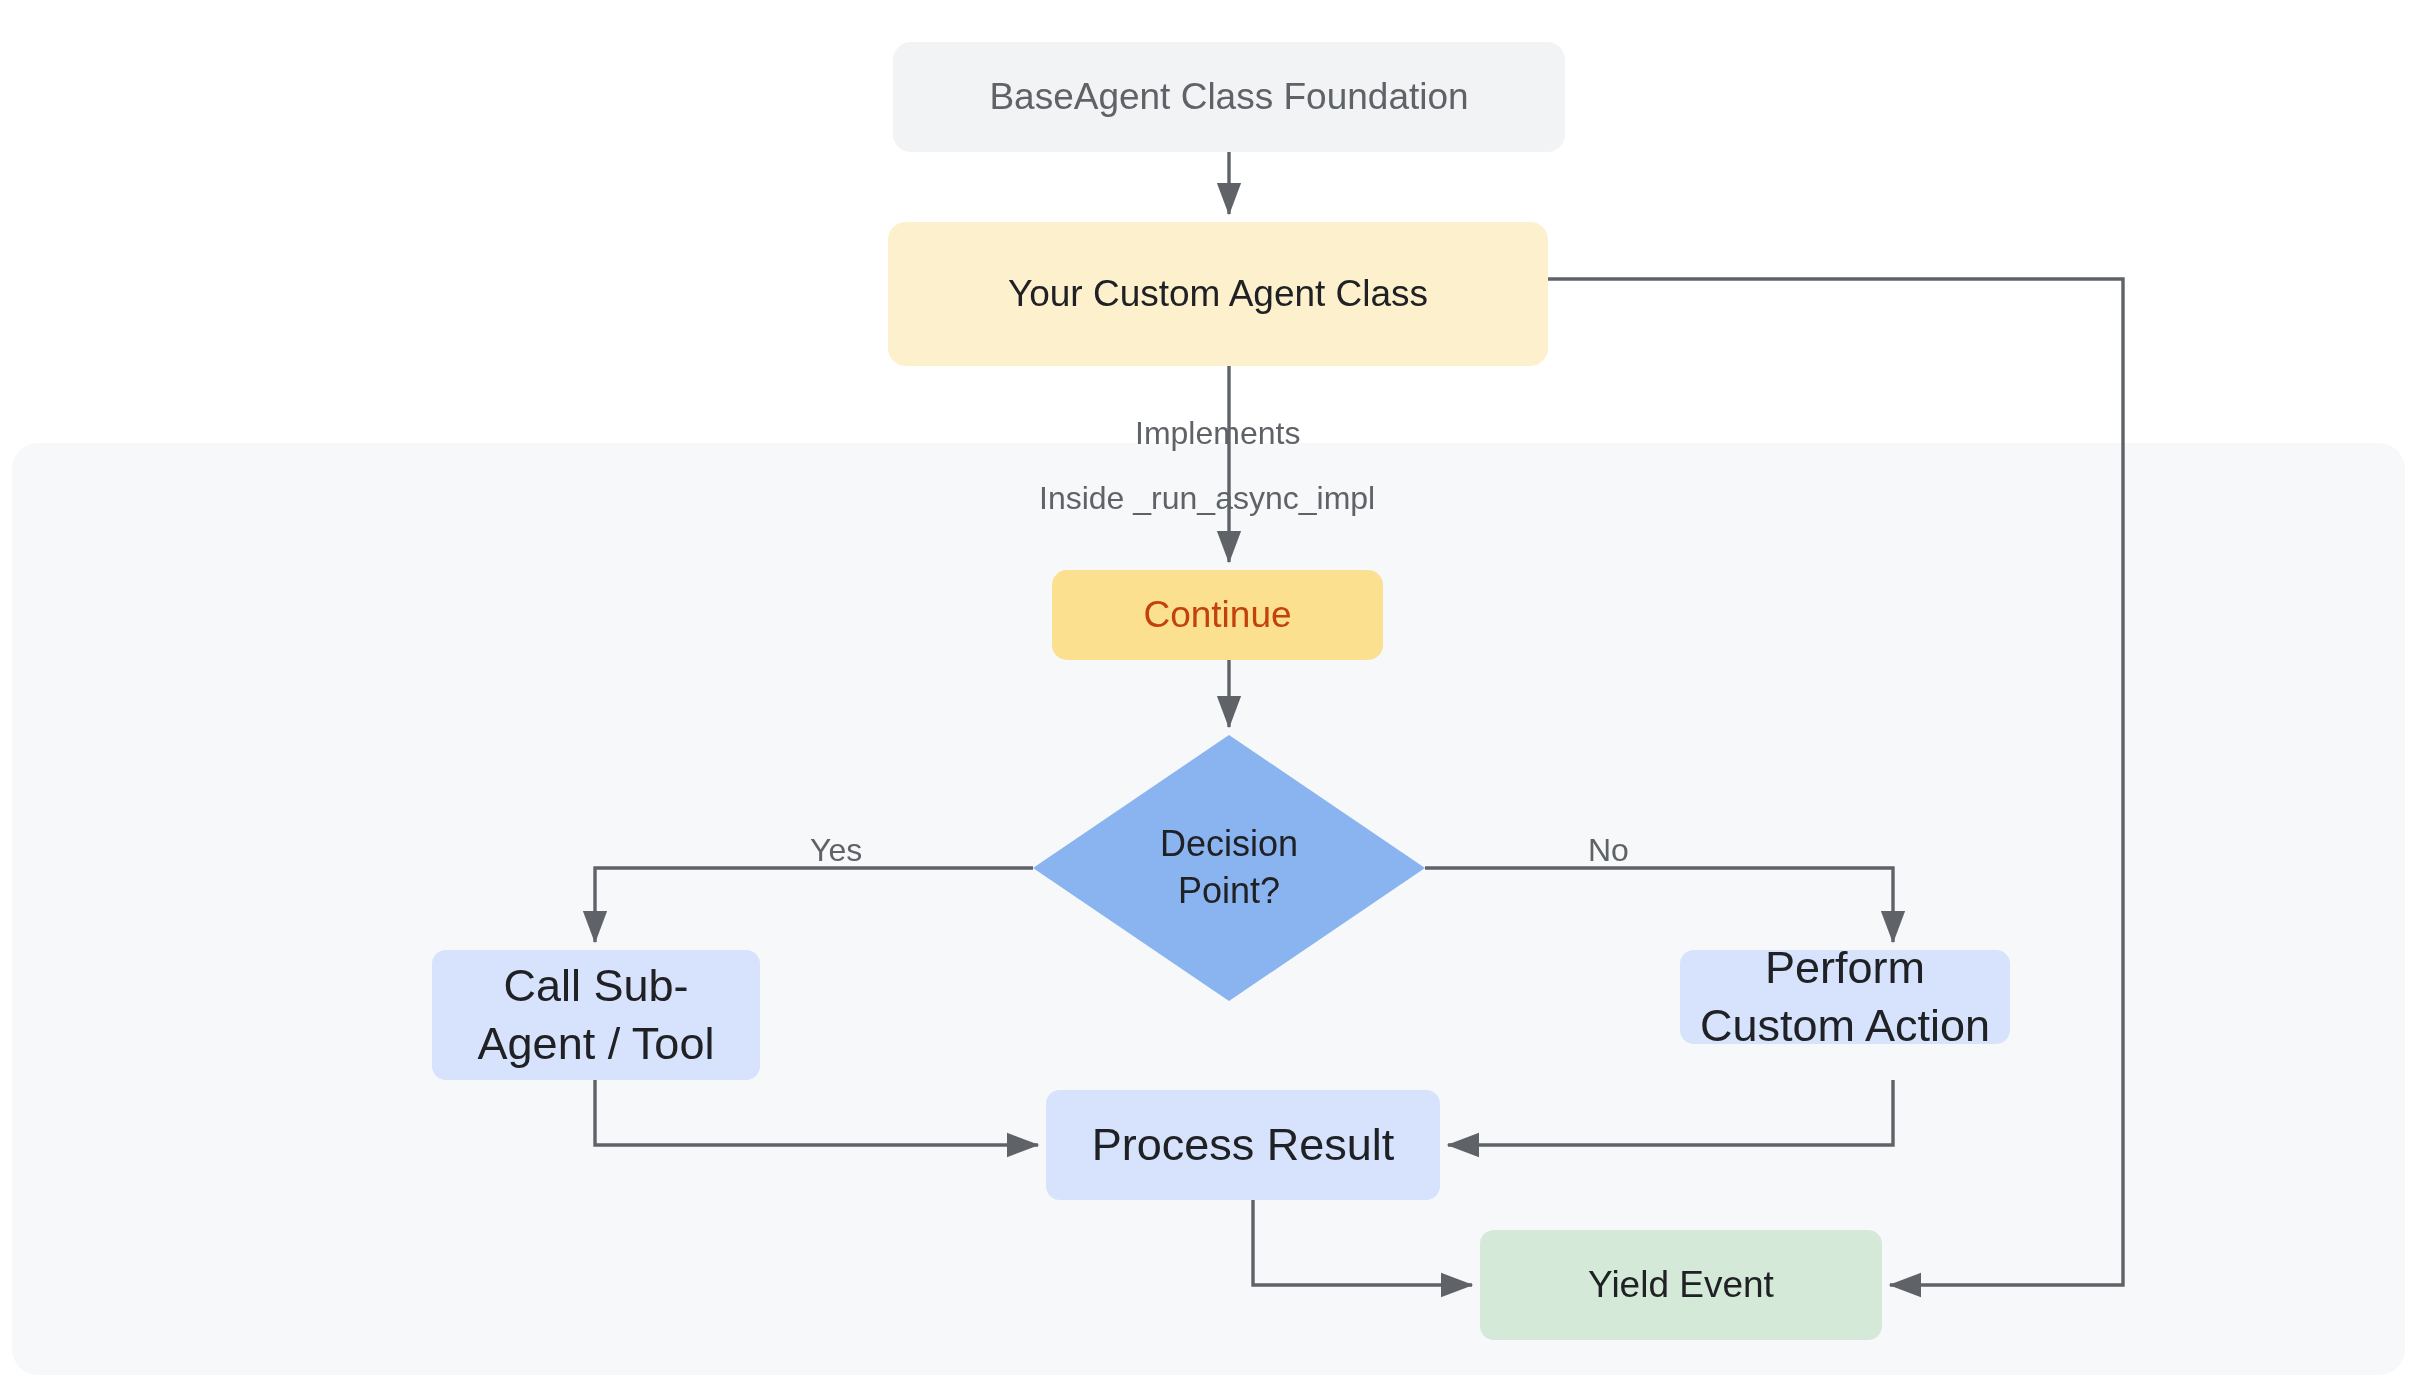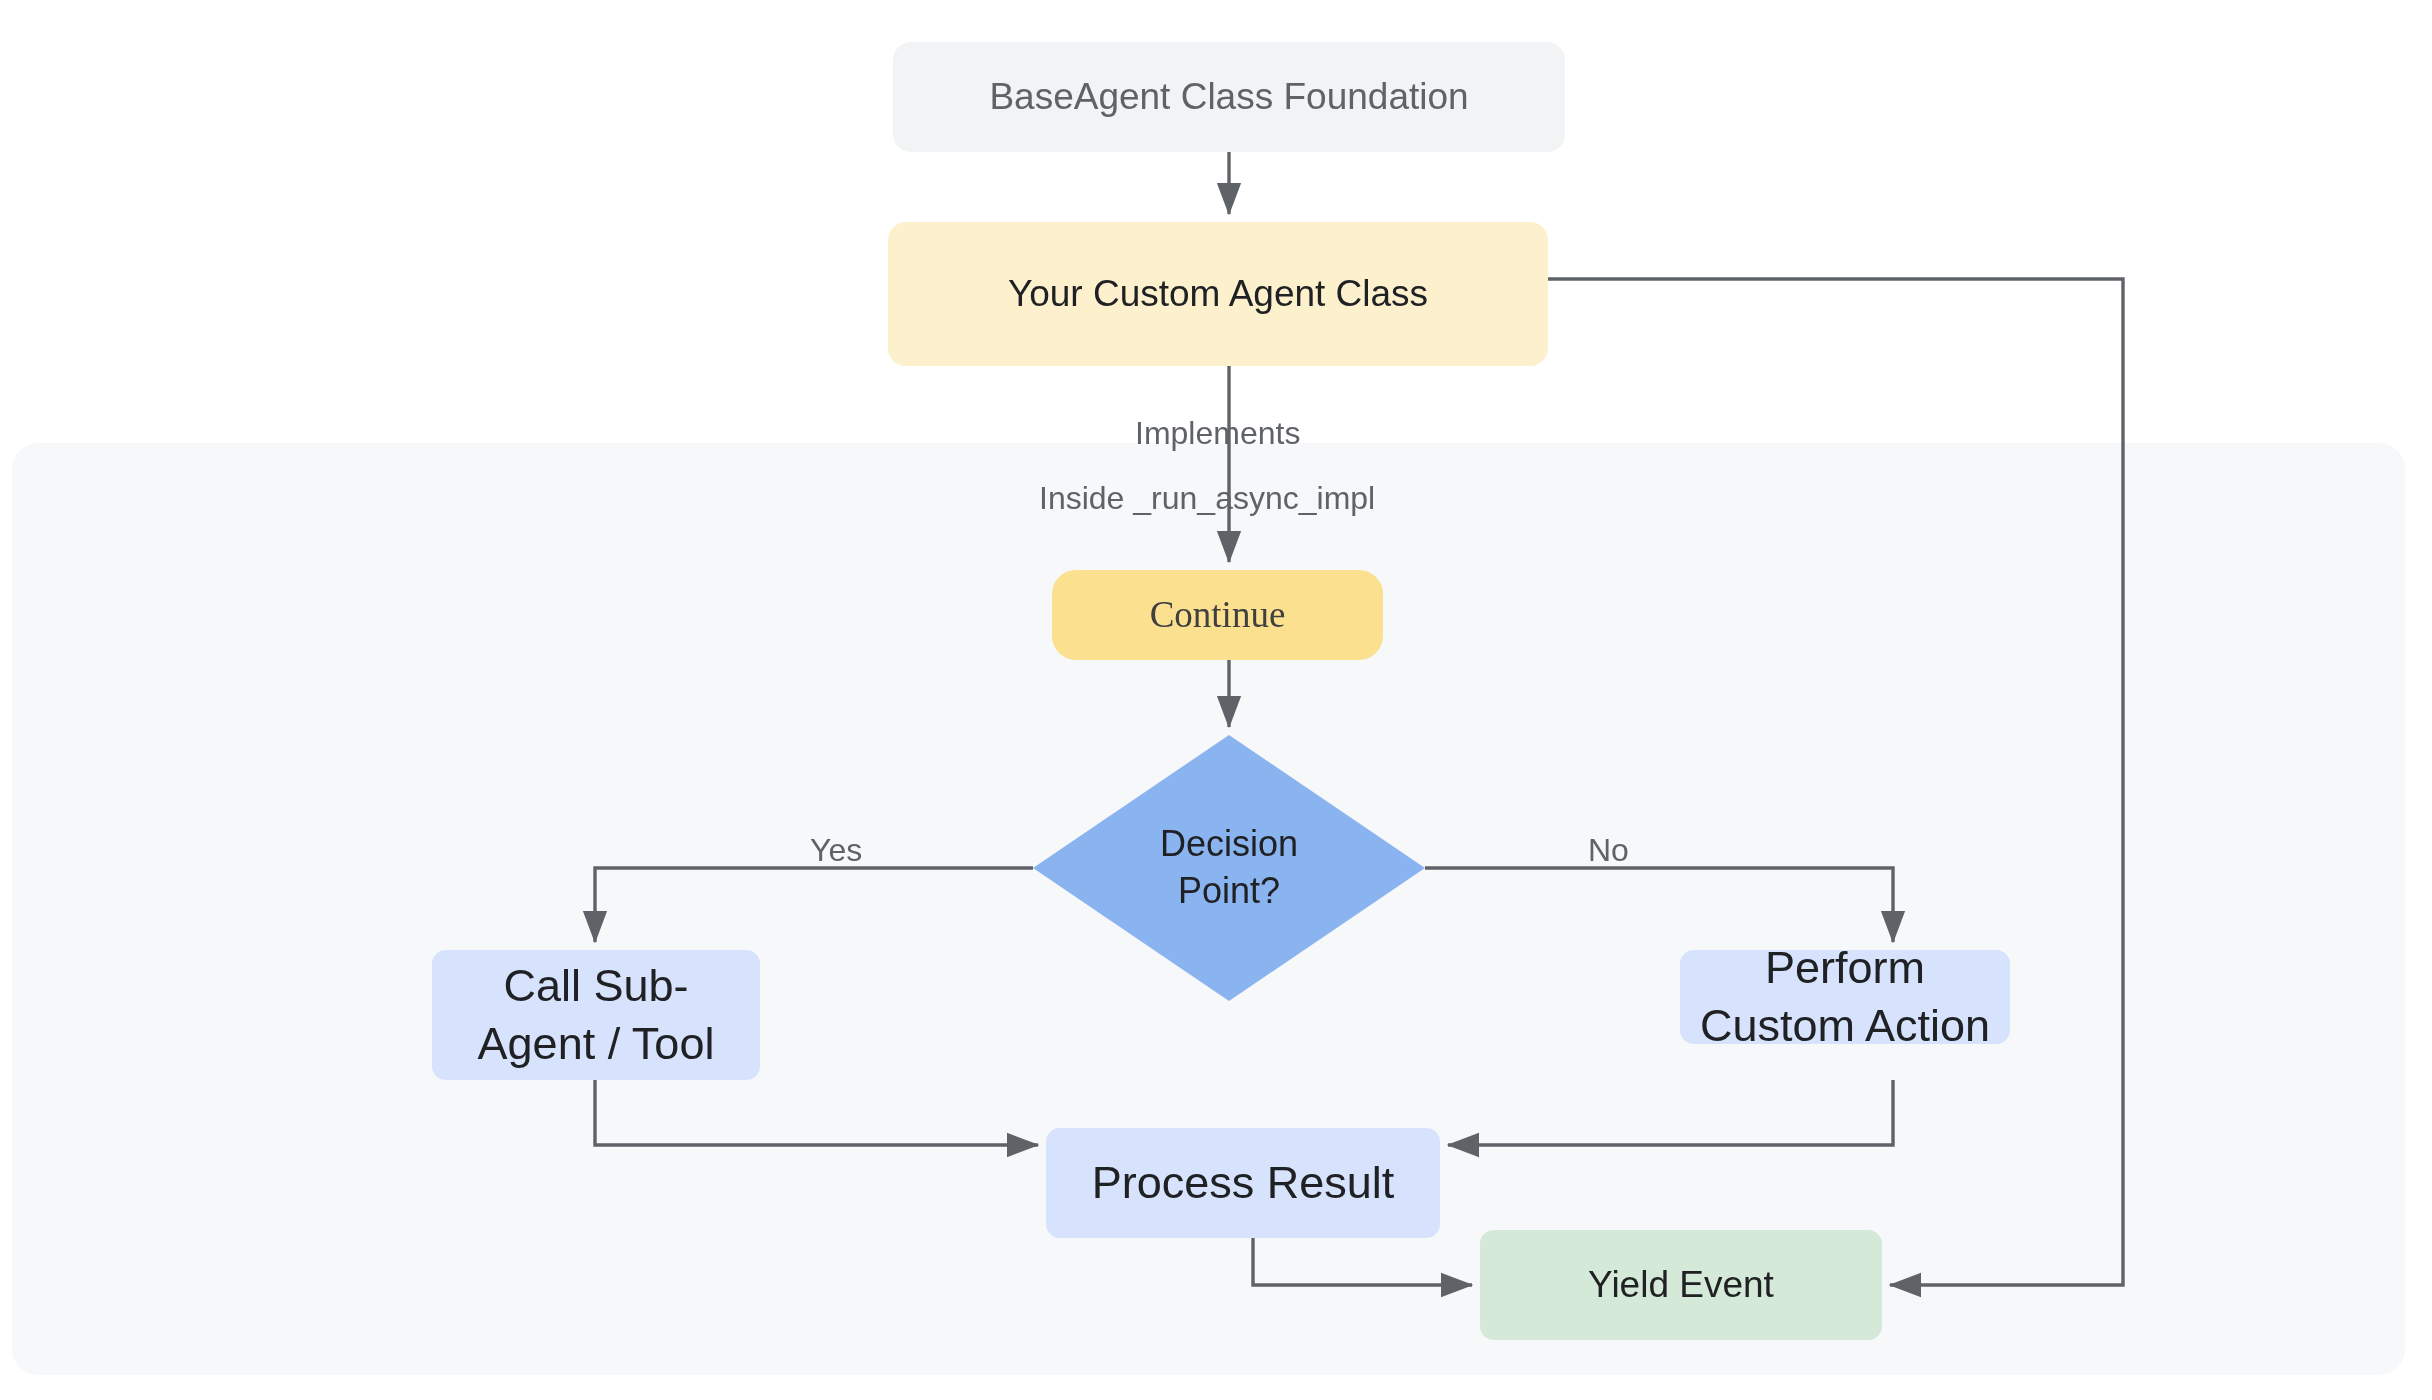--- a/index.html
+++ b/index.html
@@ -46,24 +46,23 @@
     border-radius: 18px;
   }
   .node-custom {
     background: #fcf0cd;
     color: #202124;
     font-size: 37px;
     border-radius: 18px;
   }
   .node-continue {
     background: #fbe08f;
-    color: #404040;
+    color: #c2410c;
     font-size: 37px;
-    border-radius: 24px;
-    font-family: Liberation Serif, serif;
+    border-radius: 15px;
   }
   .node-action {
     background: #d7e3fc;
     color: #202124;
     font-size: 45px;
     border-radius: 14px;
   }
   .node-event {
     background: #d4e9d7;
     color: #202124;
@@ -157,17 +156,17 @@
   <div class="edge-label" style="left:810px; top:850px; transform:translateY(-50%);">Yes</div>
 
   <div class="edge-label" style="left:1588px; top:850px; transform:translateY(-50%);text-align:right;">No</div>
 
   <div class="node node-action" style="left:432px; top:950px; width:328px; height:130px;">Call Sub-
 Agent / Tool</div>
 
   <div class="node node-action" style="left:1680px; top:950px; width:330px; height:94px;">Perform
 Custom Action</div>
 
-  <div class="node node-action" style="left:1046px; top:1128px; width:394px; height:110px;">Process Result</div>
+  <div class="node node-action" style="left:1046px; top:1090px; width:394px; height:110px;">Process Result</div>
 
   <div class="node node-event" style="left:1480px; top:1230px; width:402px; height:110px;">Yield Event</div>
 
 </div>
 
 </body></html>

